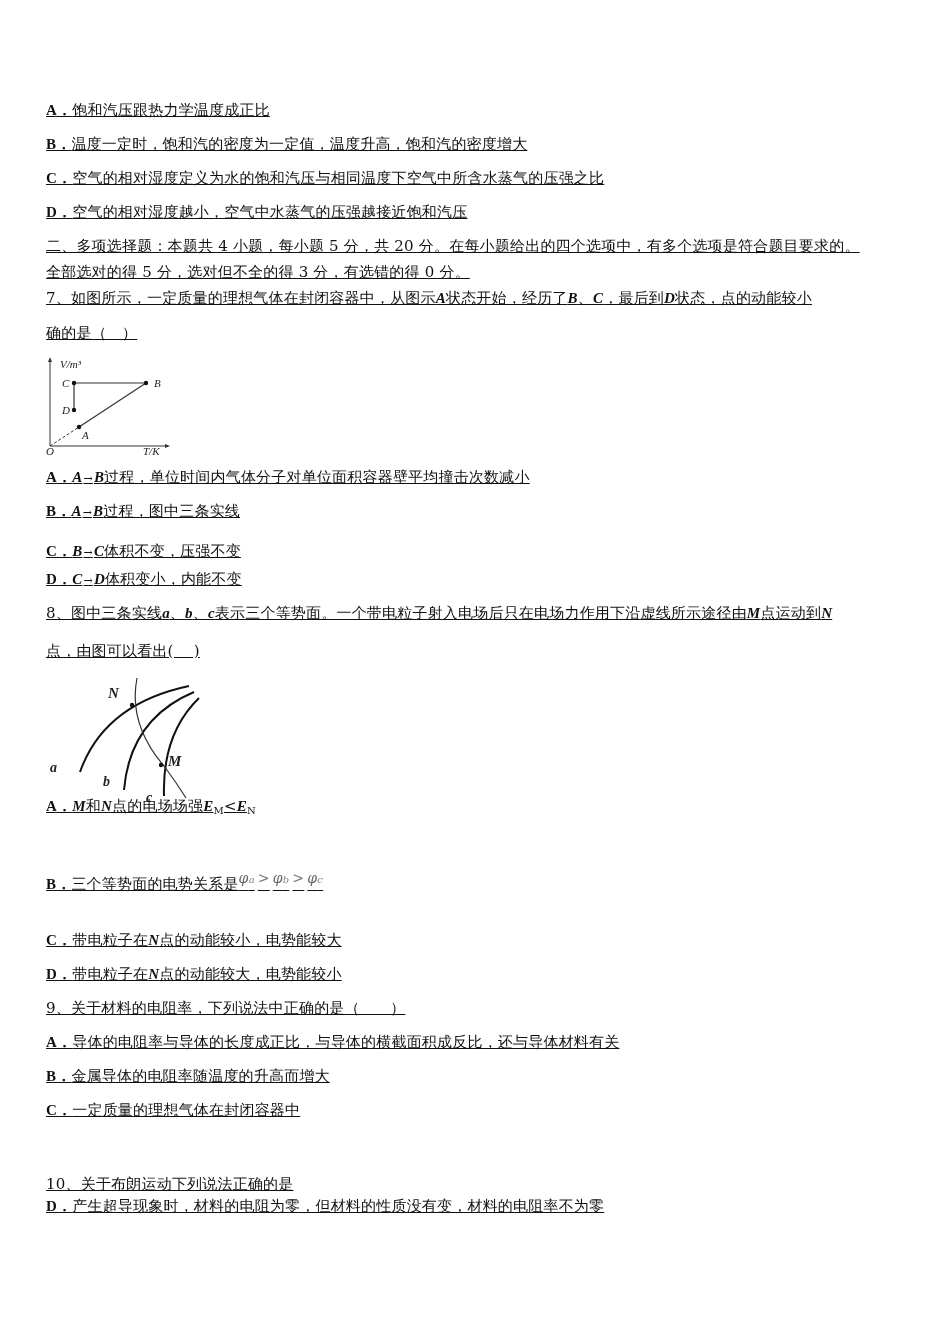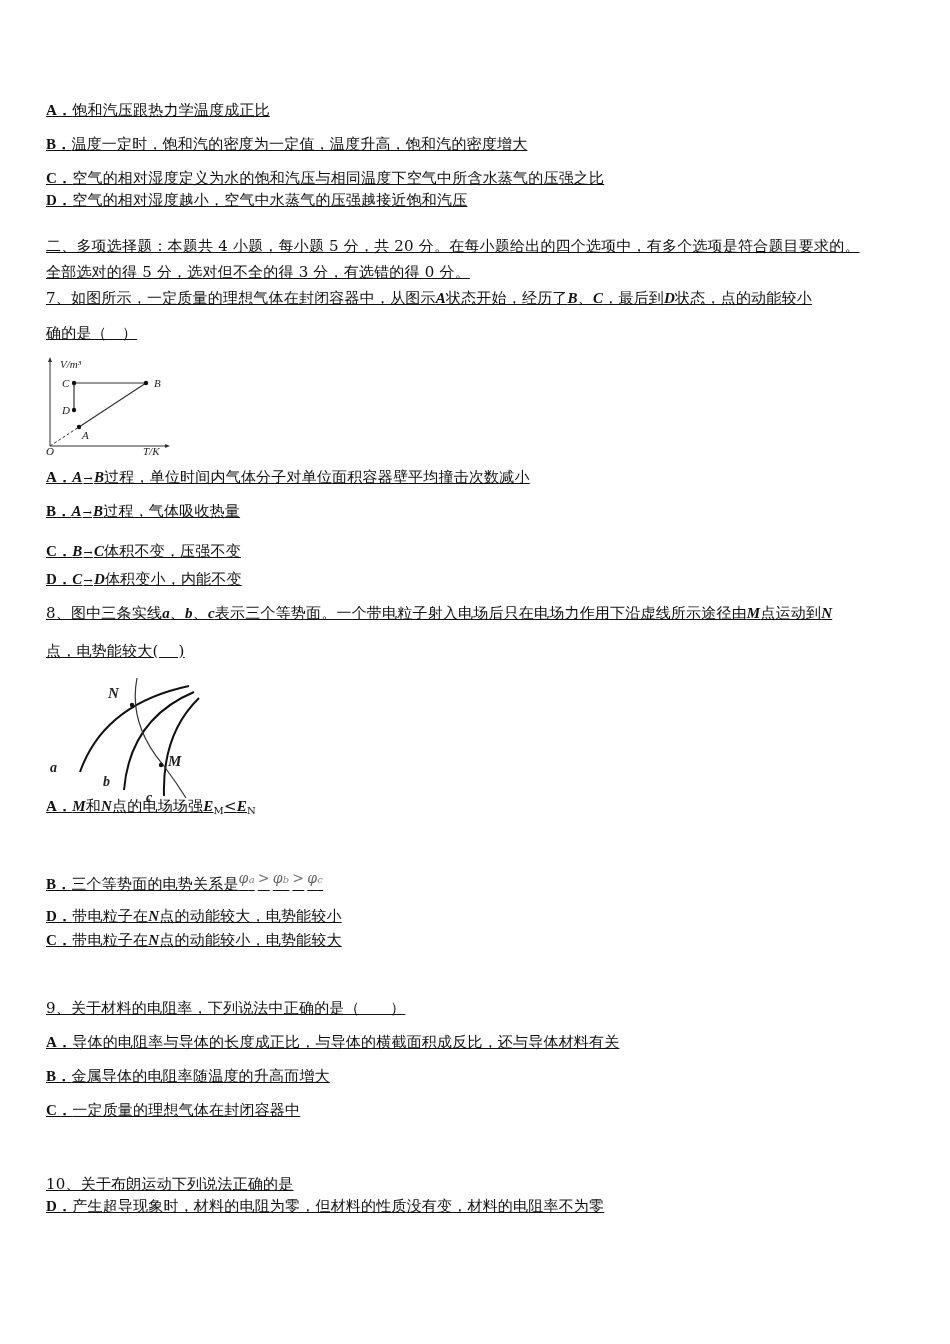--- a/index.html
+++ b/index.html
@@ -21,21 +21,21 @@
   .gt { color: #777; font-size: 14px; position: relative; top: -6px; margin: 0 3px; }
   svg { position: absolute; }
   .fig-label { font-family: "Liberation Serif", serif; font-style: italic; font-size: 11px; fill: #222; }
 </style>
 </head>
 <body>
 
 <div class="line" style="top:102px"><span class="opt-letter">A．</span><span>饱和汽压跟热力学温度成正比</span></div>
 <div class="line" style="top:136px"><span class="opt-letter">B．</span><span>温度一定时，饱和汽的密度为一定值，温度升高，饱和汽的密度增大</span></div>
 <div class="line" style="top:170px"><span class="opt-letter">C．</span><span>空气的相对湿度定义为水的饱和汽压与相同温度下空气中所含水蒸气的压强之比</span></div>
-<div class="line" style="top:192px"><span class="opt-letter">D．</span><span>空气的相对湿度越小，空气中水蒸气的压强越接近饱和汽压</span></div>
+<div class="line" style="top:204px"><span class="opt-letter">D．</span><span>空气的相对湿度越小，空气中水蒸气的压强越接近饱和汽压</span></div>
 
 <div class="line" style="top:238px">二、多项选择题：本题共 4 小题，每小题 5 分，共 20 分。在每小题给出的四个选项中，有多个选项是符合题目要求的。</div>
 <div class="line" style="top:264px">全部选对的得 5 分，选对但不全的得 3 分，有选错的得 0 分。</div>
 
 <div class="line" style="top:290px"><span>7、如图所示，一定质量的理想气体在封闭容器中，从图示</span><span class="it">A</span><span>状态开始，经历了</span><span class="it">B</span><span>、</span><span class="it">C</span><span>，最后到</span><span class="it">D</span><span>状态，点的动能较小</span></div>
 <div class="line" style="top:325px">确的是（　）</div>
 
 <svg style="left:44px; top:356px;" width="130" height="100" viewBox="0 0 130 100">
 
   <line x1="6" y1="90" x2="6" y2="3" stroke="#333" stroke-width="1"></line>
@@ -57,26 +57,26 @@
   <text class="fig-label" x="16" y="12">V/m³</text>
   <text class="fig-label" x="18" y="31">C</text>
   <text class="fig-label" x="18" y="58">D</text>
   <text class="fig-label" x="38" y="83">A</text>
   <text class="fig-label" x="110" y="31">B</text>
   <text class="fig-label" x="2" y="99">O</text>
   <text class="fig-label" x="99" y="99">T/K</text>
 </svg>
 
 <div class="line" style="top:469px"><span class="opt-letter">A．</span><span class="it">A</span><span class="arrow">→</span><span class="it">B</span><span>过程，单位时间内气体分子对单位面积容器壁平均撞击次数减小</span></div>
-<div class="line" style="top:503px"><span class="opt-letter">B．</span><span class="it">A</span><span class="arrow">→</span><span class="it">B</span><span>过程，气体吸收热量</span></div>
+<div class="line" style="top:503px"><span class="opt-letter">B．</span><span class="it">A</span><span class="arrow">→</span><span class="it">B</span><span>过程，图中三条实线</span></div>
 <div class="line" style="top:543px"><span class="opt-letter">C．</span><span class="it">B</span><span class="arrow">→</span><span class="it">C</span><span>体积不变，压强不变</span></div>
 <div class="line" style="top:571px"><span class="opt-letter">D．</span><span class="it">C</span><span class="arrow">→</span><span class="it">D</span><span>体积变小，内能不变</span></div>
 
 <div class="line" style="top:605px"><span>8、图中三条实线</span><span class="it">a</span><span>、</span><span class="it">b</span><span>、</span><span class="it">c</span><span>表示三个等势面。一个带电粒子射入电场后只在电场力作用下沿虚线所示途径由</span><span class="it">M</span><span>点运动到</span><span class="it">N</span></div>
-<div class="line" style="top:643px">点，电势能较大(　 )</div>
+<div class="line" style="top:643px">点，由图可以看出(　 )</div>
 
 <svg style="left:44px; top:674px;" width="170" height="135" viewBox="0 0 170 135">
 
   <path d="M36,98 Q60,30 145,12" fill="none" stroke="#111" stroke-width="2"></path>
 
   <path d="M80,116 Q86,45 150,18" fill="none" stroke="#111" stroke-width="2"></path>
 
   <path d="M120,122 Q118,60 155,24" fill="none" stroke="#111" stroke-width="2"></path>
 
   <path d="M93,4 Q84,50 120,92 Q132,108 142,124" fill="none" stroke="#333" stroke-width="1.2"></path>
@@ -85,21 +85,21 @@
   <text class="fig-label" style="font-size:15px; font-weight:bold;" x="64" y="24">N</text>
   <text class="fig-label" style="font-size:15px; font-weight:bold;" x="124" y="92">M</text>
   <text class="fig-label" style="font-size:14px; font-weight:bold;" x="6" y="98">a</text>
   <text class="fig-label" style="font-size:14px; font-weight:bold;" x="59" y="112">b</text>
   <text class="fig-label" style="font-size:14px; font-weight:bold;" x="102" y="128">c</text>
 </svg>
 
 <div class="line" style="top:798px"><span class="opt-letter">A．</span><span class="it">M</span><span>和</span><span class="it">N</span><span>点的电场场强</span><span class="it">E</span><span class="sub">M</span><span>&lt;</span><span class="it">E</span><span class="sub">N</span></div>
 <div class="line" style="top:876px"><span class="opt-letter">B．</span><span>三个等势面的电势关系是</span><span class="phi">φ</span><span class="phisub phi">a</span><span class="gt">&gt;</span><span class="phi">φ</span><span class="phisub phi">b</span><span class="gt">&gt;</span><span class="phi">φ</span><span class="phisub phi">c</span></div>
 <div class="line" style="top:932px"><span class="opt-letter">C．</span><span>带电粒子在</span><span class="it">N</span><span>点的动能较小，电势能较大</span></div>
-<div class="line" style="top:908px"><span class="opt-letter">D．</span><span>带电粒子在</span><span class="it">N</span><span>点的动能较大，电势能较小</span></div>
+<div class="line" style="top:966px"><span class="opt-letter">D．</span><span>带电粒子在</span><span class="it">N</span><span>点的动能较大，电势能较小</span></div>
 
 <div class="line" style="top:1000px">9、关于材料的电阻率，下列说法中正确的是（　　）</div>
 <div class="line" style="top:1034px"><span class="opt-letter">A．</span><span>导体的电阻率与导体的长度成正比，与导体的横截面积成反比，还与导体材料有关</span></div>
 <div class="line" style="top:1068px"><span class="opt-letter">B．</span><span>金属导体的电阻率随温度的升高而增大</span></div>
 <div class="line" style="top:1102px"><span class="opt-letter">C．</span><span>一定质量的理想气体在封闭容器中</span></div>
 <div class="line" style="top:1198px"><span class="opt-letter">D．</span><span>产生超导现象时，材料的电阻为零，但材料的性质没有变，材料的电阻率不为零</span></div>
 
 <div class="line" style="top:1176px">10、关于布朗运动下列说法正确的是</div>
 
 </body></html>

